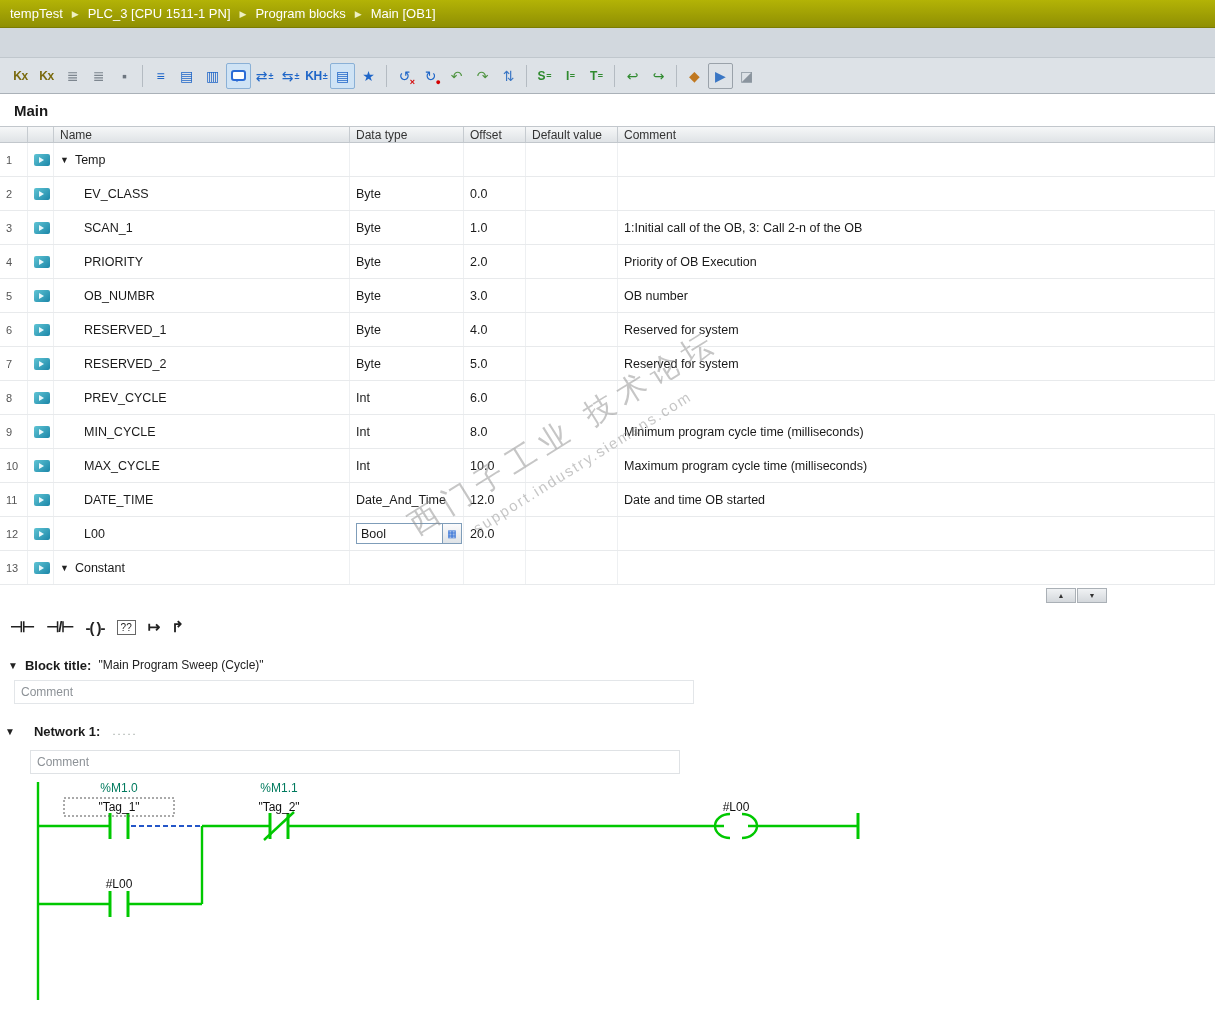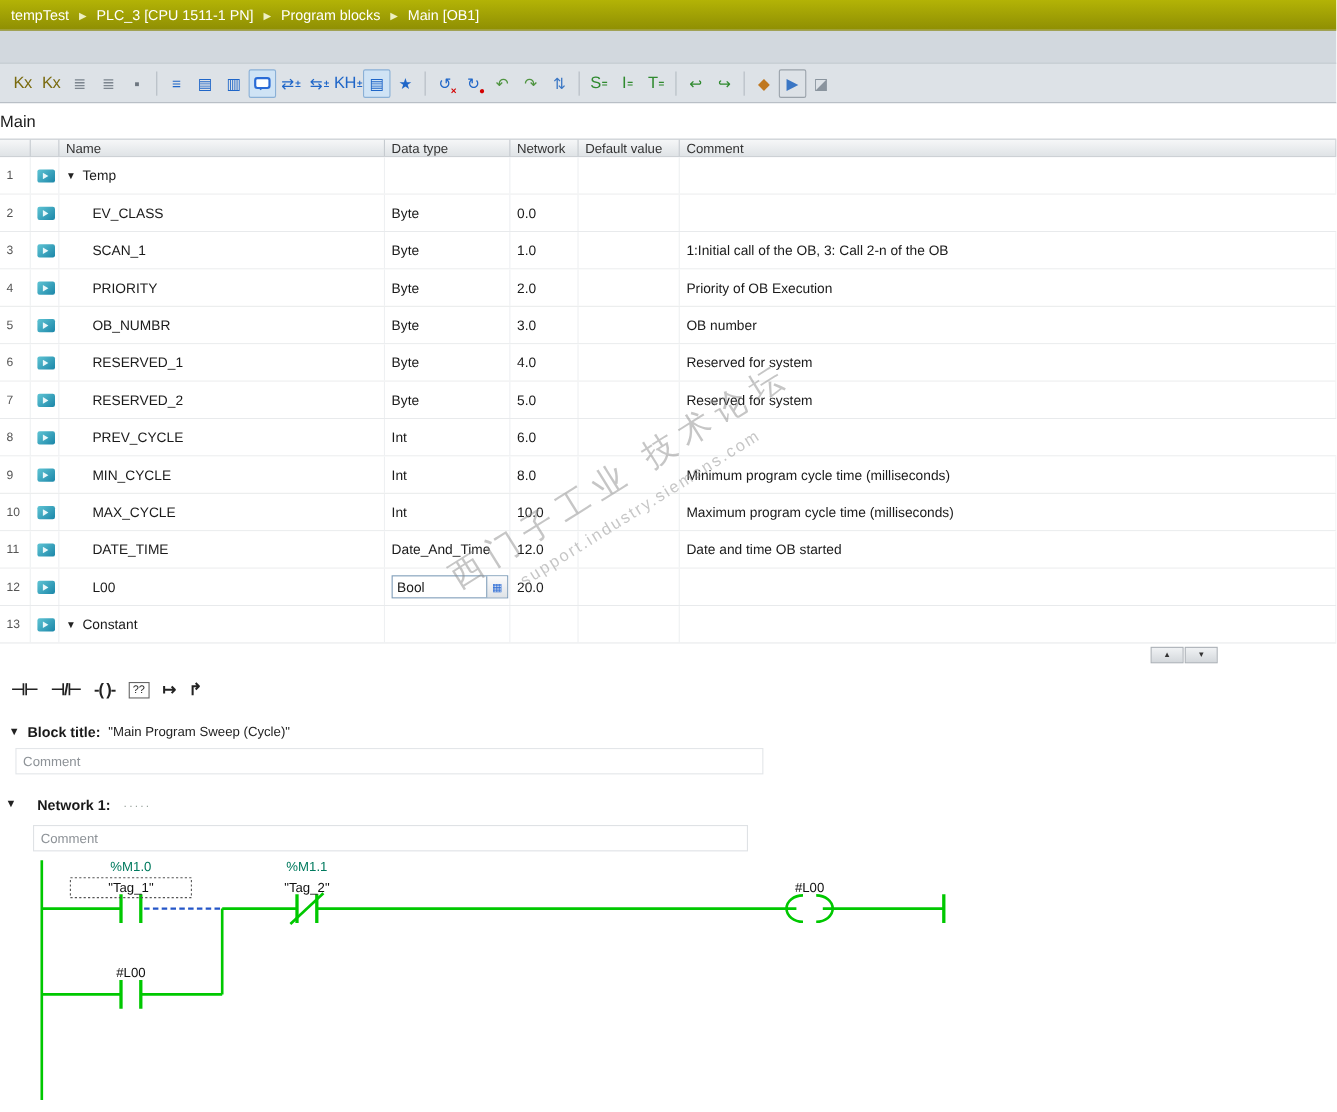--- a/index.html
+++ b/index.html
@@ -16,30 +16,30 @@
   .crumb-sep { color:#eef0c2; font-size:9px; }
 
   .band { height:30px; background:#d2d8de; border-bottom:1px solid #c0c7cd; }
 
   
   .toolbar { height:36px; background:#dde2e7; border-bottom:1px solid #aab1b8;
     display:flex; align-items:center; padding:0 8px; gap:1px; }
   .tbicon { width:25px; height:26px; display:flex; align-items:center; justify-content:center;
     font-size:14px; position:relative; border:1px solid transparent; border-radius:2px; flex:none; }
   .tbicon.pressed { background:#cfe3f5; border-color:#8ab0d6; }
-  .tbicon.small-text .glyph { font-size:15px; font-weight:normal; letter-spacing:-0.5px; }
+  .tbicon.small-text .glyph { font-size:12px; font-weight:bold; letter-spacing:-0.5px; }
   .tbicon .suffix { font-size:9px; font-weight:bold; margin-left:1px; }
   .tbicon .badge { position:absolute; right:1px; bottom:1px; font-size:9px; font-weight:bold; line-height:1; }
   .tsep { width:1px; height:22px; background:#b4bbc2; margin:0 4px; flex:none; }
   .bubble { width:15px; height:11px; border:2px solid #2a6bd6; border-radius:3px; background:#fff; position:relative; display:inline-block; }
   .bubble::after { content:""; position:absolute; left:1px; bottom:-6px; border:3px solid transparent; border-top-color:#2a6bd6; }
 
   
-  .editor-title { height:32px; display:flex; align-items:center; 
-    font-size:15px; font-weight:normal; background:#fff; }
+  .editor-title { height:32px; display:flex; align-items:center; padding-left:14px;
+    font-size:15px; font-weight:bold; background:#fff; }
 
   
   .thead, .trow { display:grid; grid-template-columns:28px 26px 296px 114px 62px 92px 1fr; }
   .thead { height:17px; background:linear-gradient(#f6f7f8,#dfe3e6);
     border-top:1px solid #c2c7cc; border-bottom:1px solid #c2c7cc; }
   .thead .hc { display:flex; align-items:center; padding-left:6px; font-size:12px; color:#333;
     border-right:1px solid #c6cbd0; overflow:hidden; white-space:nowrap; }
   .trow { height:34px; border-bottom:1px solid #e8eaec; font-size:12.5px; background:#fff; }
   .trow .tc { display:flex; align-items:center; border-right:1px solid #eef0f2;
     padding-left:6px; overflow:hidden; white-space:nowrap; }
@@ -212,21 +212,21 @@
     </span>
   </div>
 
 <div class="editor-title">Main</div>
 
 <div class="thead">
   <div class="hc"></div>
   <div class="hc"></div>
   <div class="hc">Name</div>
   <div class="hc">Data type</div>
-  <div class="hc">Network</div>
+  <div class="hc">Offset</div>
   <div class="hc">Default value</div>
   <div class="hc">Comment</div>
 </div>
 
 <div>
     <div class="trow">
       <div class="tc c-num">1</div>
       <div class="tc c-icon">
         <span class="varicon"></span>
       </div>

